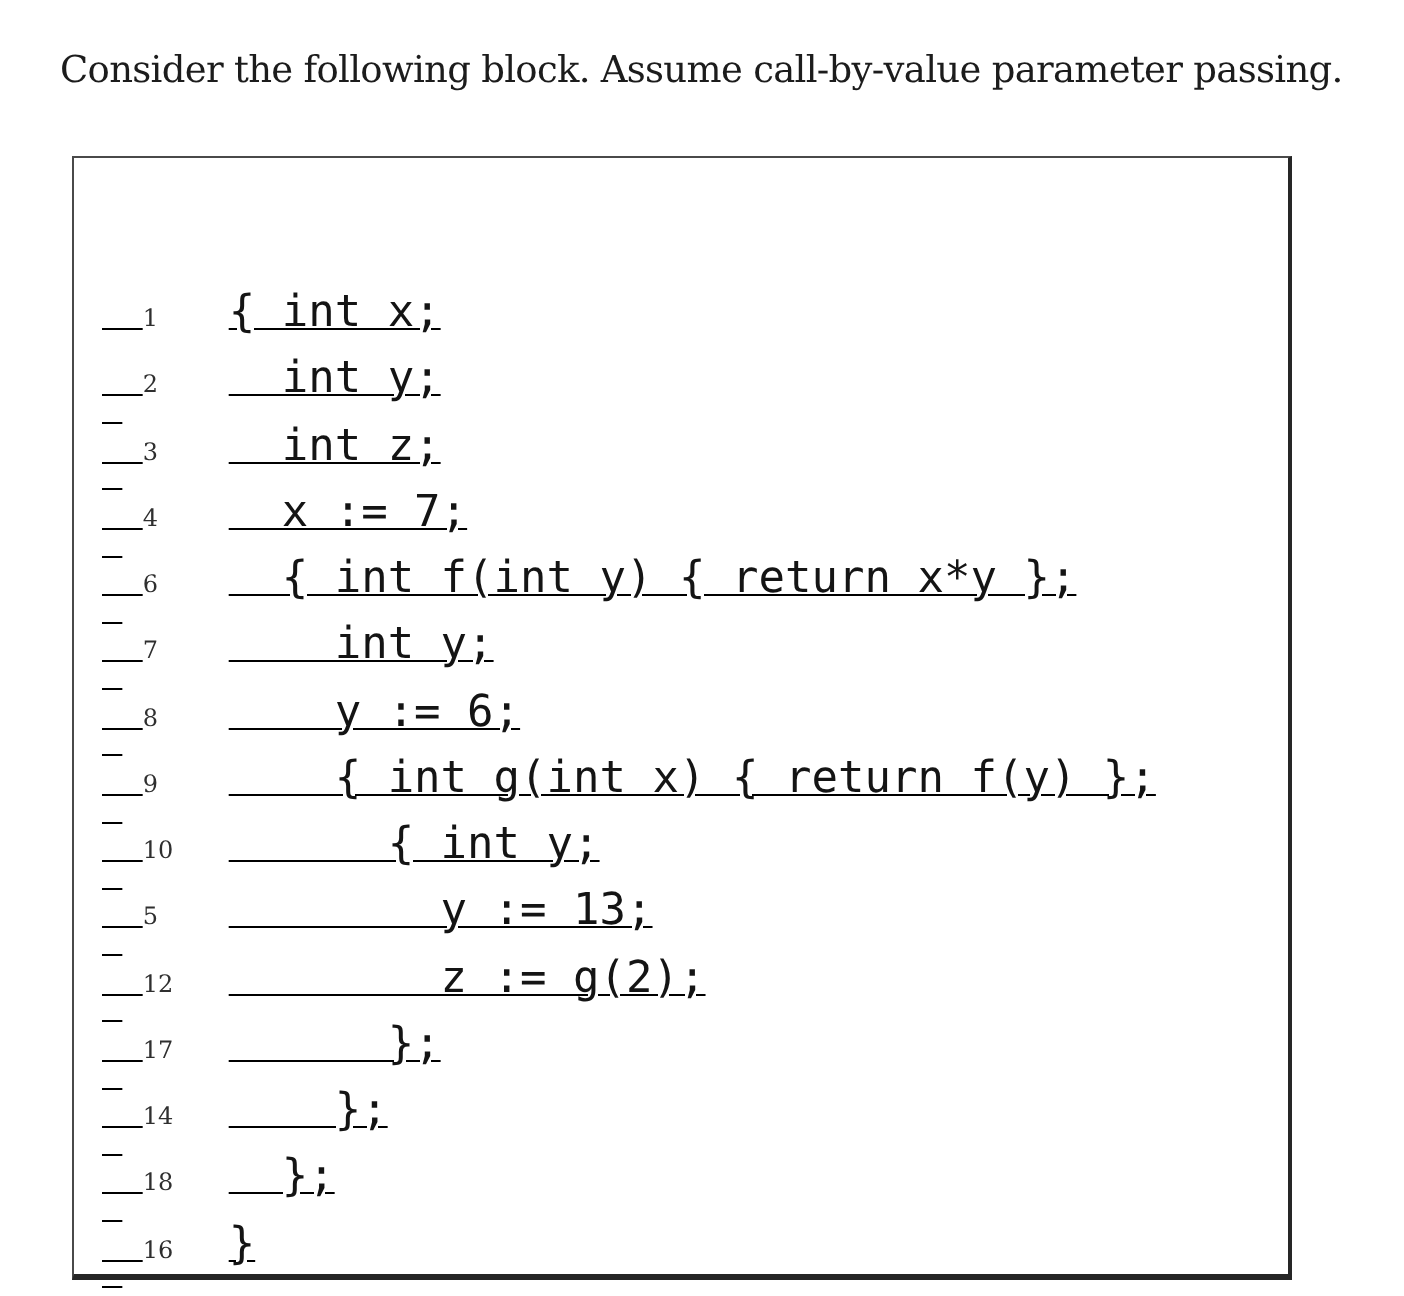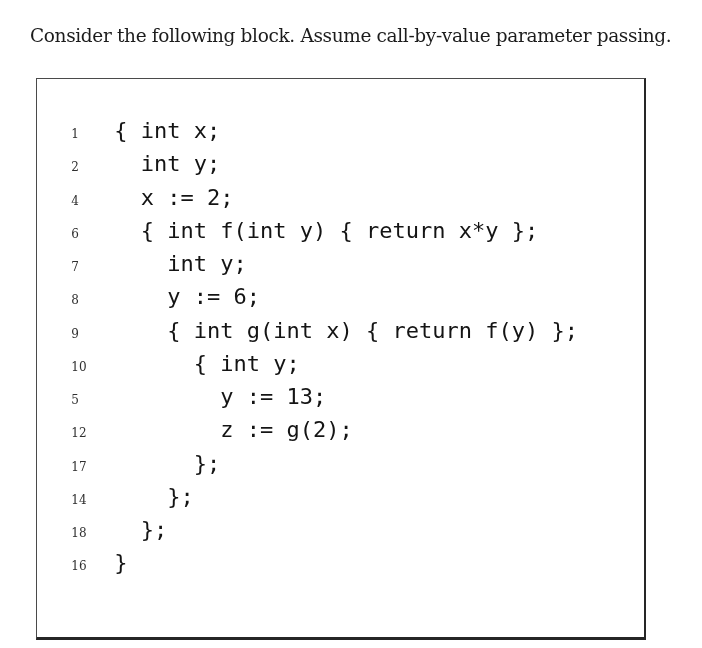--- a/index.html
+++ b/index.html
@@ -35,22 +35,23 @@
     height: 562px;
     box-sizing: border-box;
     background: #ffffff;
     border: 1px solid #4a4a4a;
     border-right: 2px solid #262626;
     border-bottom: 3px solid #262626;
     padding: 10px 0 0 14px;
   }
   .code-line {
     height: 33.25px;
-    line-height: 28px;
+    line-height: 45px;
     white-space: pre;
+    text-decoration: underline;
   }
   .lineno {
     display: inline-block;
     width: 43px;
     font-family: "DejaVu Serif", serif;
     font-size: 12px;
     color: #2f2f2f;
     vertical-align: baseline;
   }
   .codetext {
@@ -68,23 +69,26 @@
 
   <div class="code-box">
   <div class="code-line">
     <span class="lineno">1</span><span class="codetext">{ int x;</span>
   </div>
 
   <div class="code-line">
     <span class="lineno">2</span><span class="codetext">  int y;</span>
   </div>
 
+  <div class="code-line">
+    <span class="lineno">3</span><span class="codetext">  int z;</span>
+  </div>
 
   <div class="code-line">
-    <span class="lineno">4</span><span class="codetext">  x := 2;</span>
+    <span class="lineno">4</span><span class="codetext">  x := 7;</span>
   </div>
 
 
   <div class="code-line">
     <span class="lineno">6</span><span class="codetext">  { int f(int y) { return x*y };</span>
   </div>
 
   <div class="code-line">
     <span class="lineno">7</span><span class="codetext">    int y;</span>
   </div>

